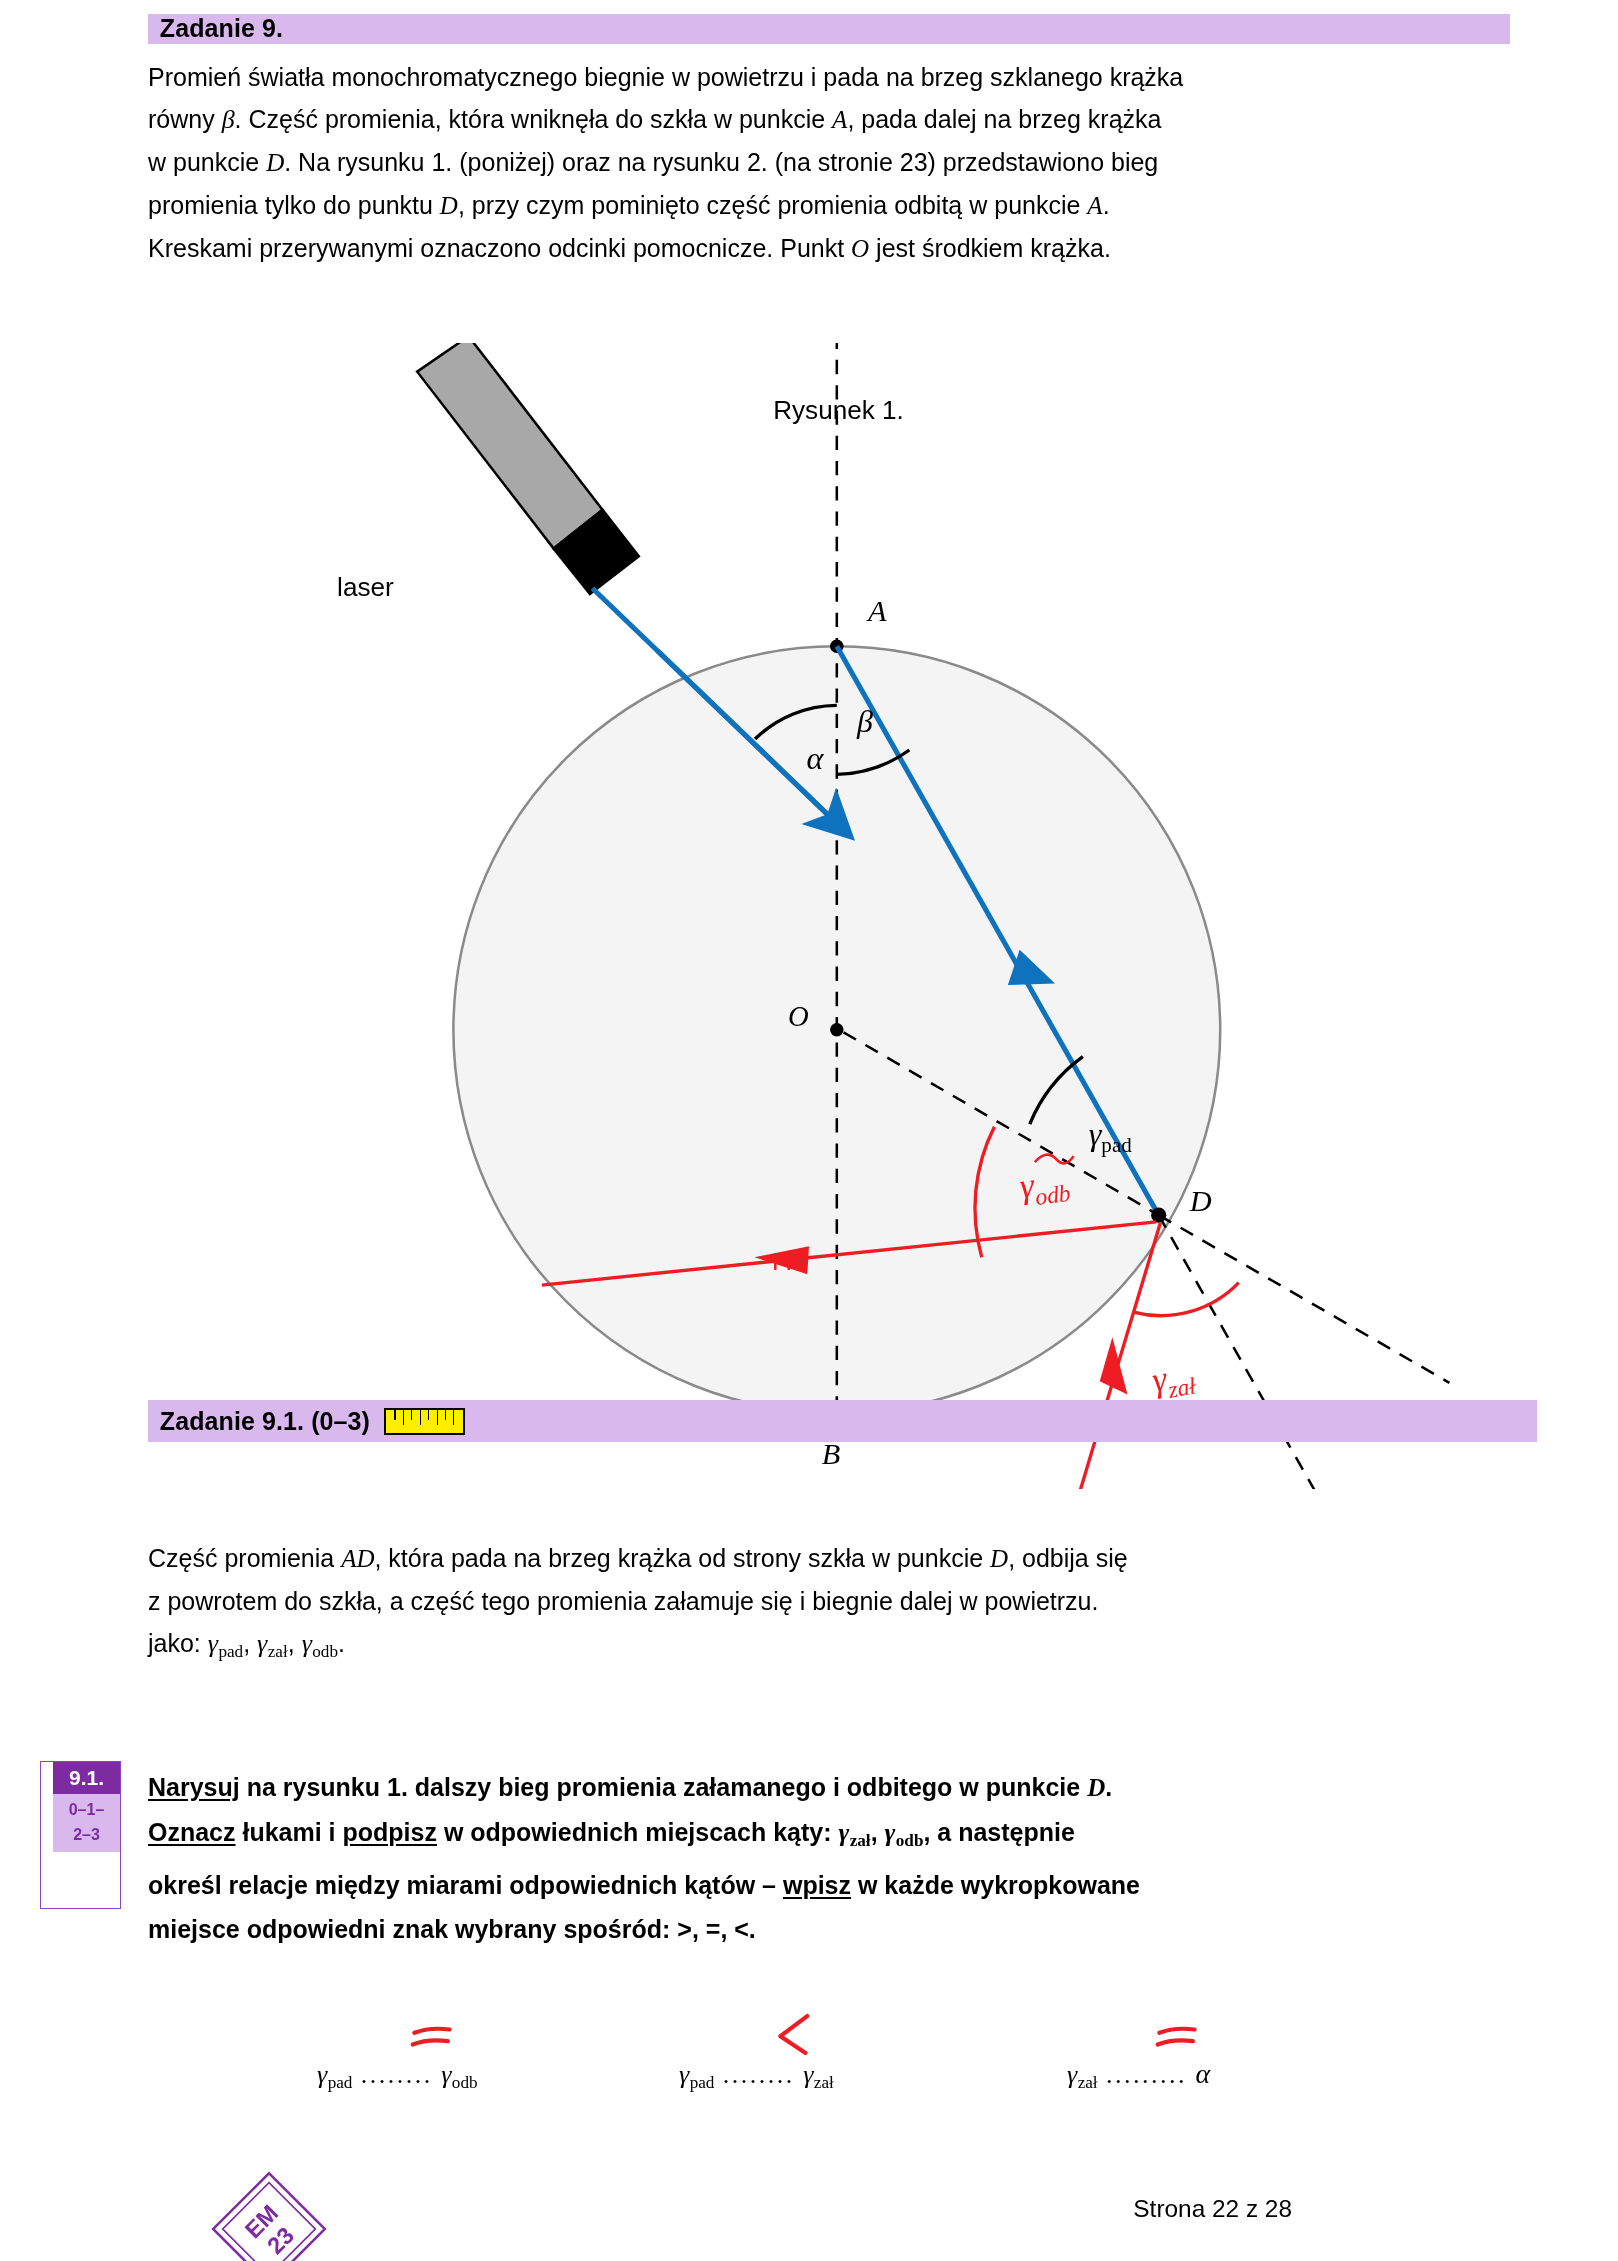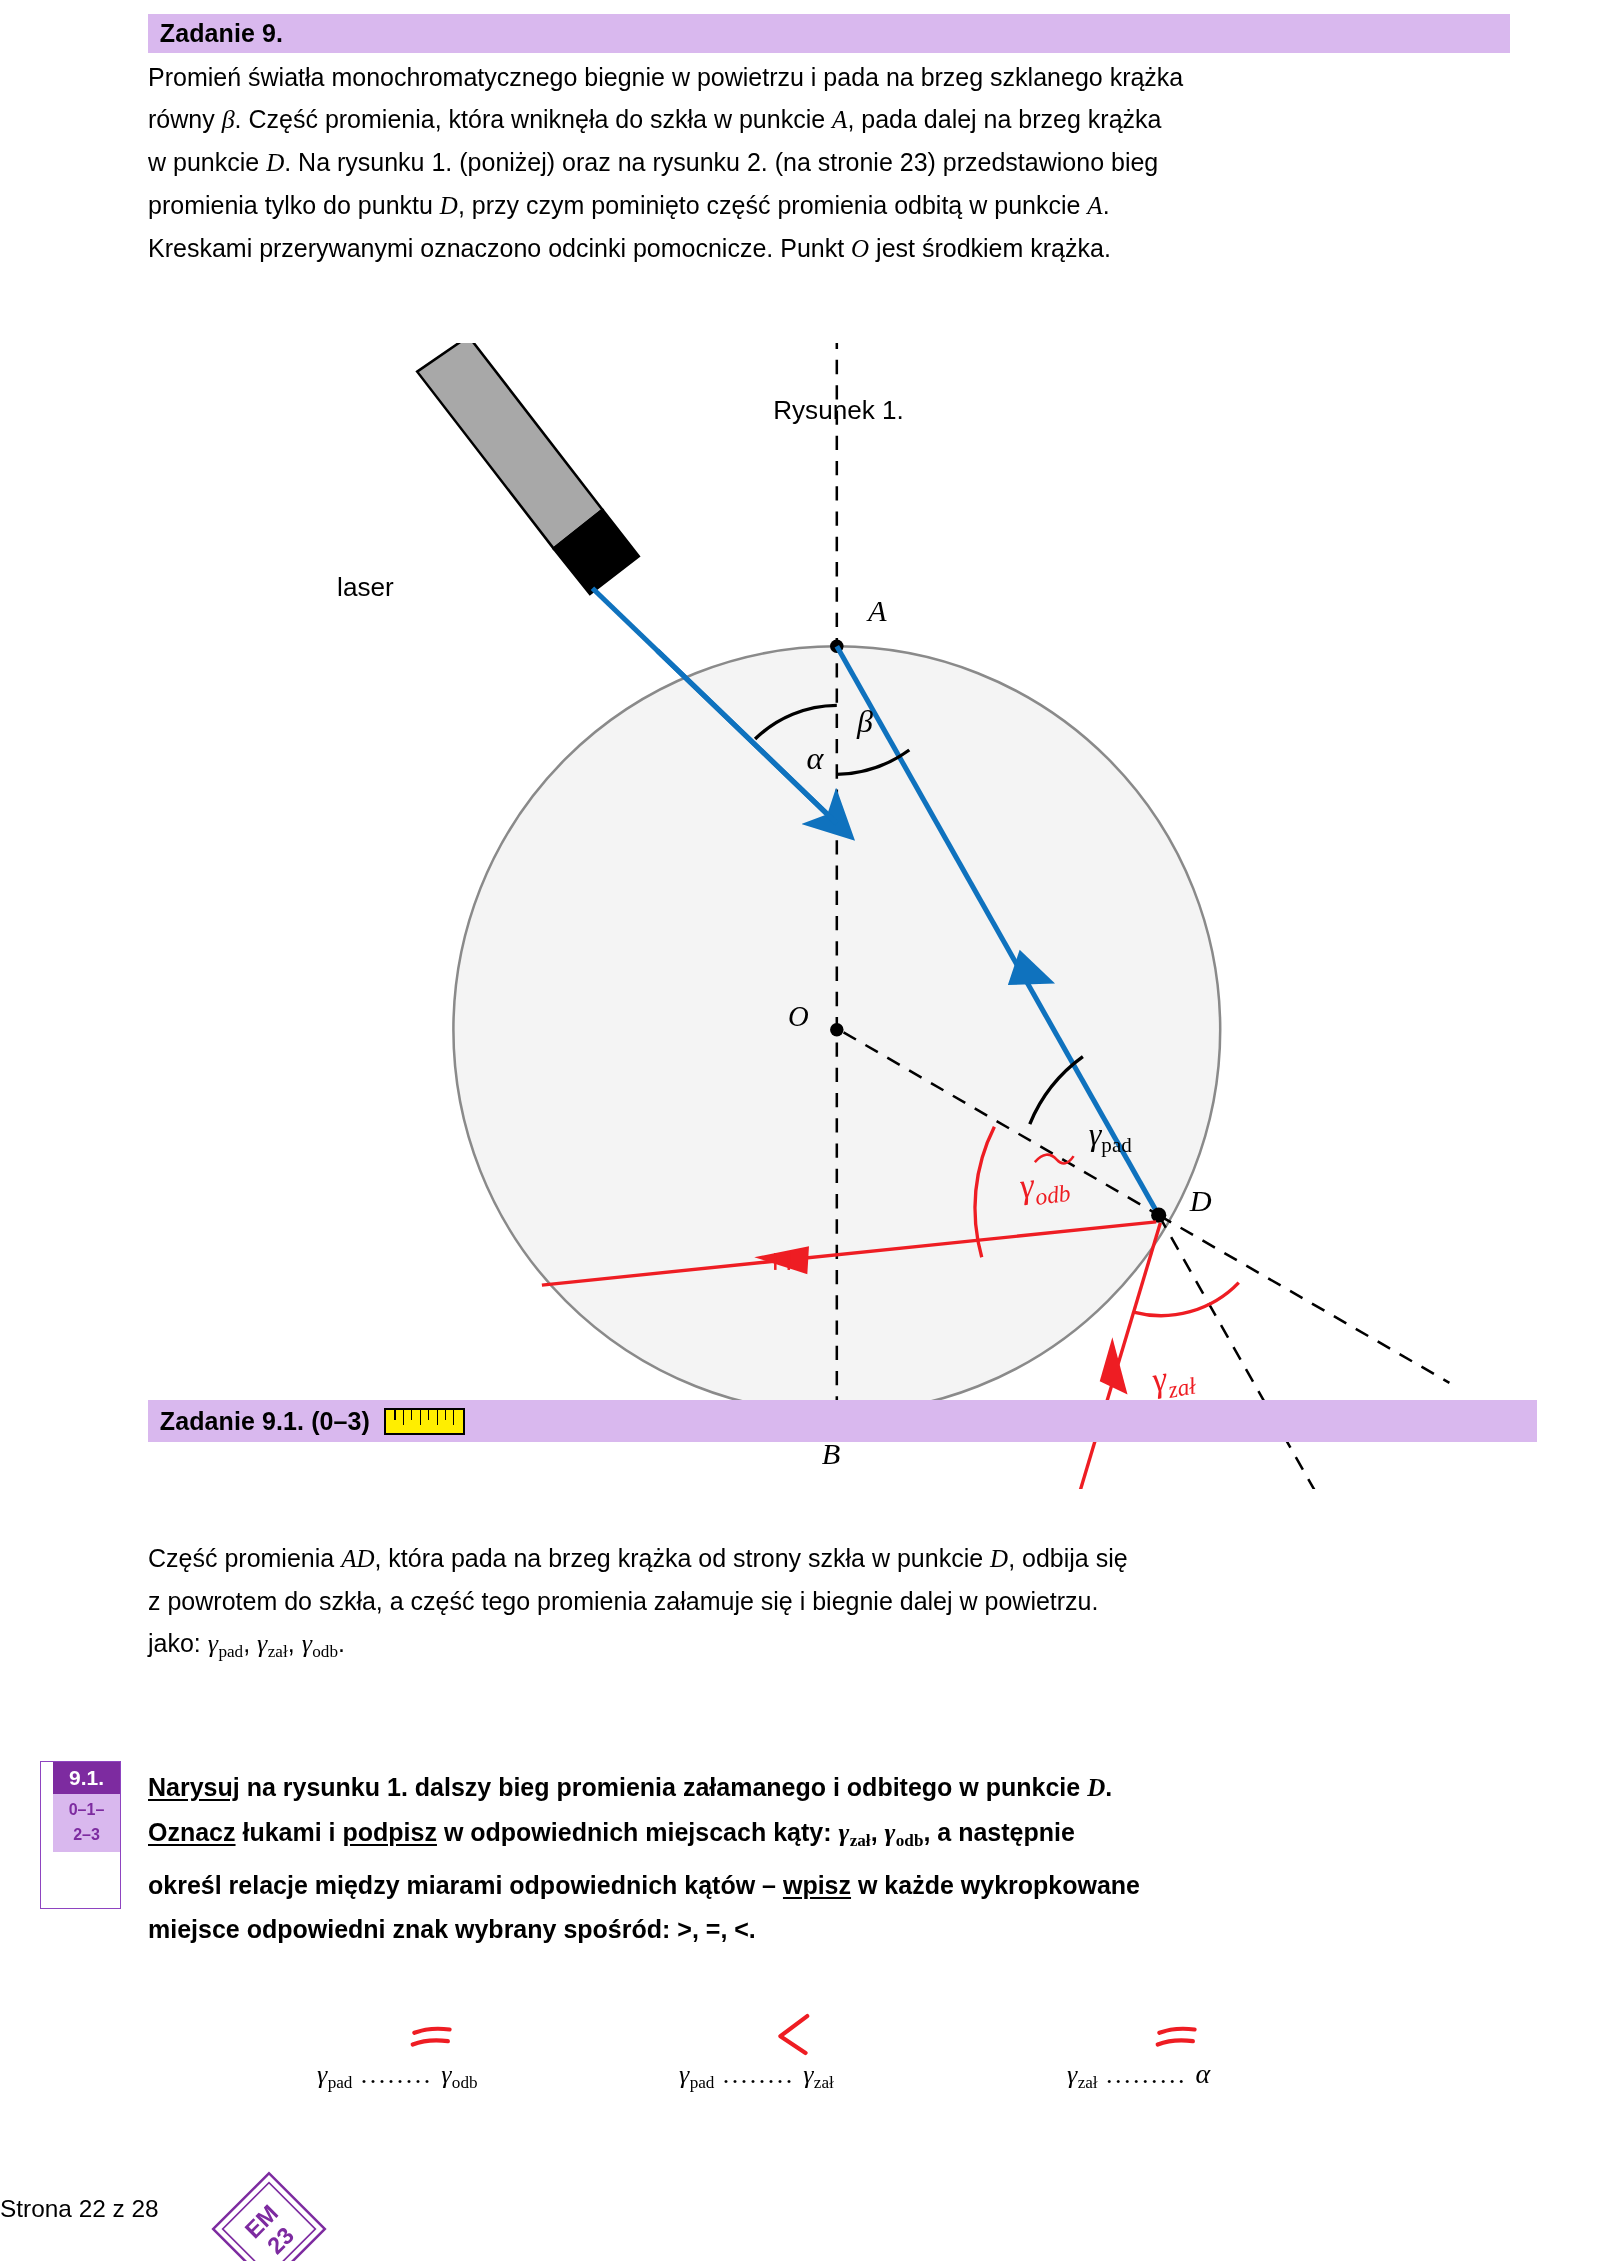--- a/index.html
+++ b/index.html
@@ -31,21 +31,21 @@
     padding-left: 11.8px;
   }
   .task-bar .task-label {
     font-size: 25px;
     font-weight: bold;
     letter-spacing: 0.1px;
     color: #000;
     white-space: nowrap;
   }
 
-  #task9-bar { left: 148px; top: 13.5px; width: 1362px; height: 39px; }
+  #task9-bar { left: 148px; top: 13.5px; width: 1362px; height: 30px; }
   #task91-bar { left: 148px; top: 1400px; width: 1389px; height: 42px; }
 
   
   .ruler-icon {
     width: 81px;
     height: 27px;
     margin-left: 13.5px;
     background: #ffee00;
     border: 2.5px solid #000;
     box-sizing: border-box;
@@ -180,21 +180,21 @@
     width: 67px;
     height: 47px;
   }
 
   
   #footer-page {
     position: absolute;
     left: 0;
     top: 2195px;
     width: 1292px;
-    text-align: left;
+    text-align: right;
     font-size: 24.4px;
   }
   #watermark {
     position: absolute;
     left: 206px;
     top: 2166px;
     width: 126px;
     height: 126px;
   }
 </style>

